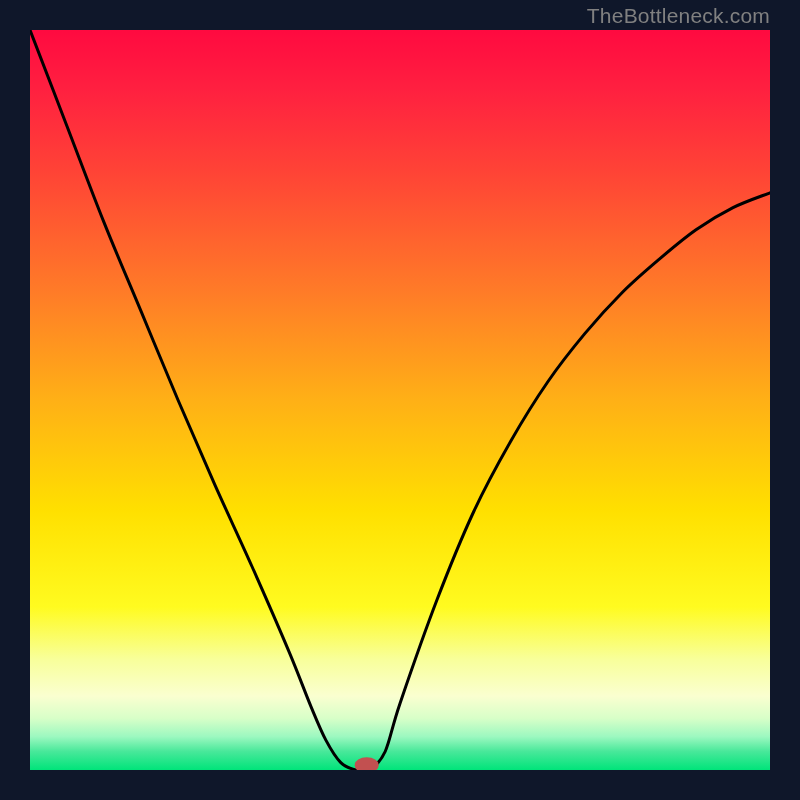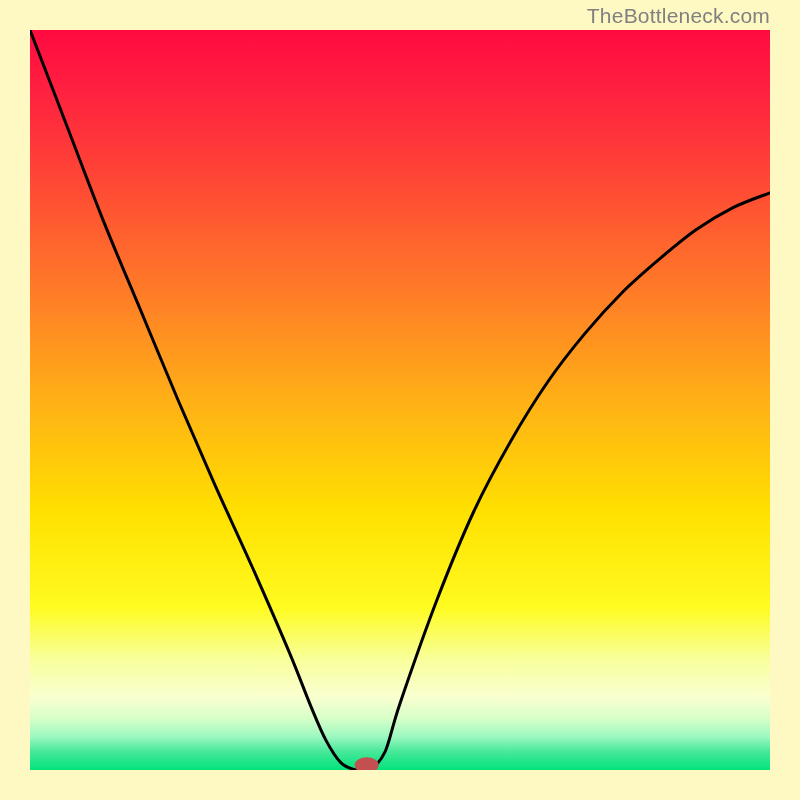--- a/index.html
+++ b/index.html
@@ -9,21 +9,21 @@
     height: 800px;
     background: #000;
     overflow: hidden;
     font-family: Arial, Helvetica, sans-serif;
   }
   .frame {
     position: absolute;
     top: 0; left: 0;
     width: 800px;
     height: 800px;
-    background: #fef9c3;
+    background: #0f172a;
   }
   .plot-area {
     position: absolute;
     top: 30px;
     left: 30px;
     width: 740px;
     height: 740px;
     overflow: hidden;
   }
   .watermark {

